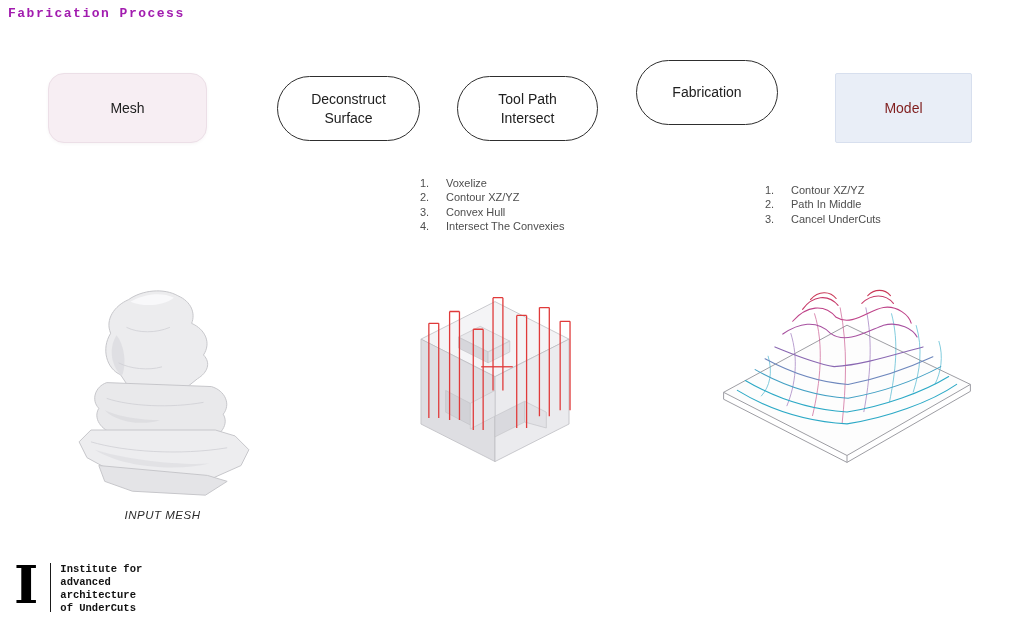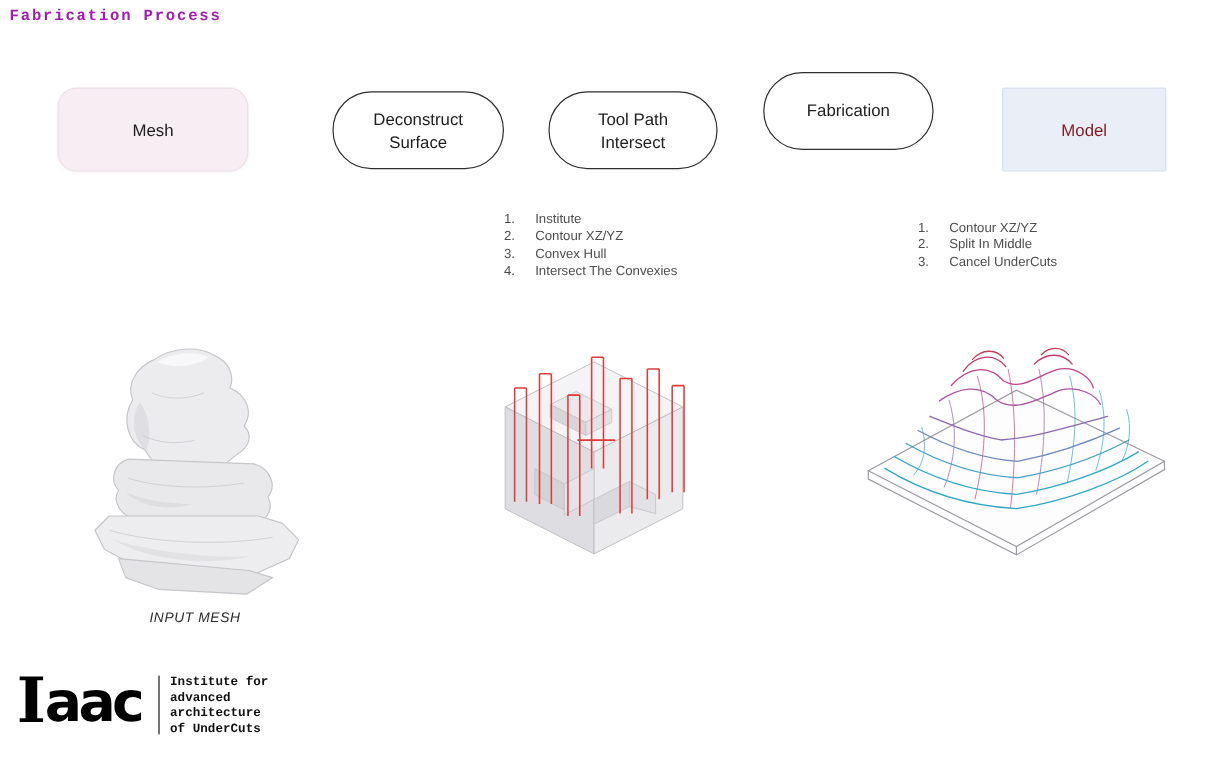--- a/index.html
+++ b/index.html
@@ -72,21 +72,21 @@
 <div class="node node-stadium node-fabrication">
   <span class="node-label">Fabrication</span>
 </div>
 <div class="node node-model">
   <span class="node-label">Model</span>
 </div>
 
 <div class="steps steps-toolpath">
   <div class="step-row">
     <span class="step-num">1.</span>
-    <span class="step-text">Institute</span>
+    <span class="step-text">Voxelize</span>
   </div>
   <div class="step-row">
     <span class="step-num">2.</span>
     <span class="step-text">Contour XZ/YZ</span>
   </div>
   <div class="step-row">
     <span class="step-num">3.</span>
     <span class="step-text">Convex Hull</span>
   </div>
   <div class="step-row">
@@ -95,21 +95,21 @@
   </div>
 </div>
 
 <div class="steps steps-model">
   <div class="step-row">
     <span class="step-num">1.</span>
     <span class="step-text">Contour XZ/YZ</span>
   </div>
   <div class="step-row">
     <span class="step-num">2.</span>
-    <span class="step-text">Split In Middle</span>
+    <span class="step-text">Path In Middle</span>
   </div>
   <div class="step-row">
     <span class="step-num">3.</span>
     <span class="step-text">Cancel UnderCuts</span>
   </div>
 </div>
 
 <div class="figure fig-mesh">
   <svg viewBox="0 0 205 235">
     <g stroke="#c6c6ca" stroke-width="1" stroke-linejoin="round">
@@ -192,21 +192,20 @@
       <path d="M80 60 C 94 44, 112 42, 124 56 C 140 66, 158 48, 172 46 C 186 44, 198 54, 200 62" stroke="#bf4389"></path>
       <path d="M90 48 C 100 34, 116 32, 126 44 M150 42 C 160 32, 174 32, 182 42" stroke="#c73a69"></path>
       <path d="M98 38 C 106 29, 118 29, 124 37 M156 34 C 163 27, 173 27, 179 34" stroke="#ca3a58"></path>
     </g>
   </svg>
 </div>
 
 <div class="logo">
   <div class="logo-word">
     <span class="serif-i">I</span>
-    <span class="rest">aac</span>
   </div>
   <div class="logo-divider"></div>
   <div class="logo-text">
     <div>Institute for</div>
     <div>advanced</div>
     <div>architecture</div>
     <div>of UnderCuts</div>
   </div>
 </div>
 

